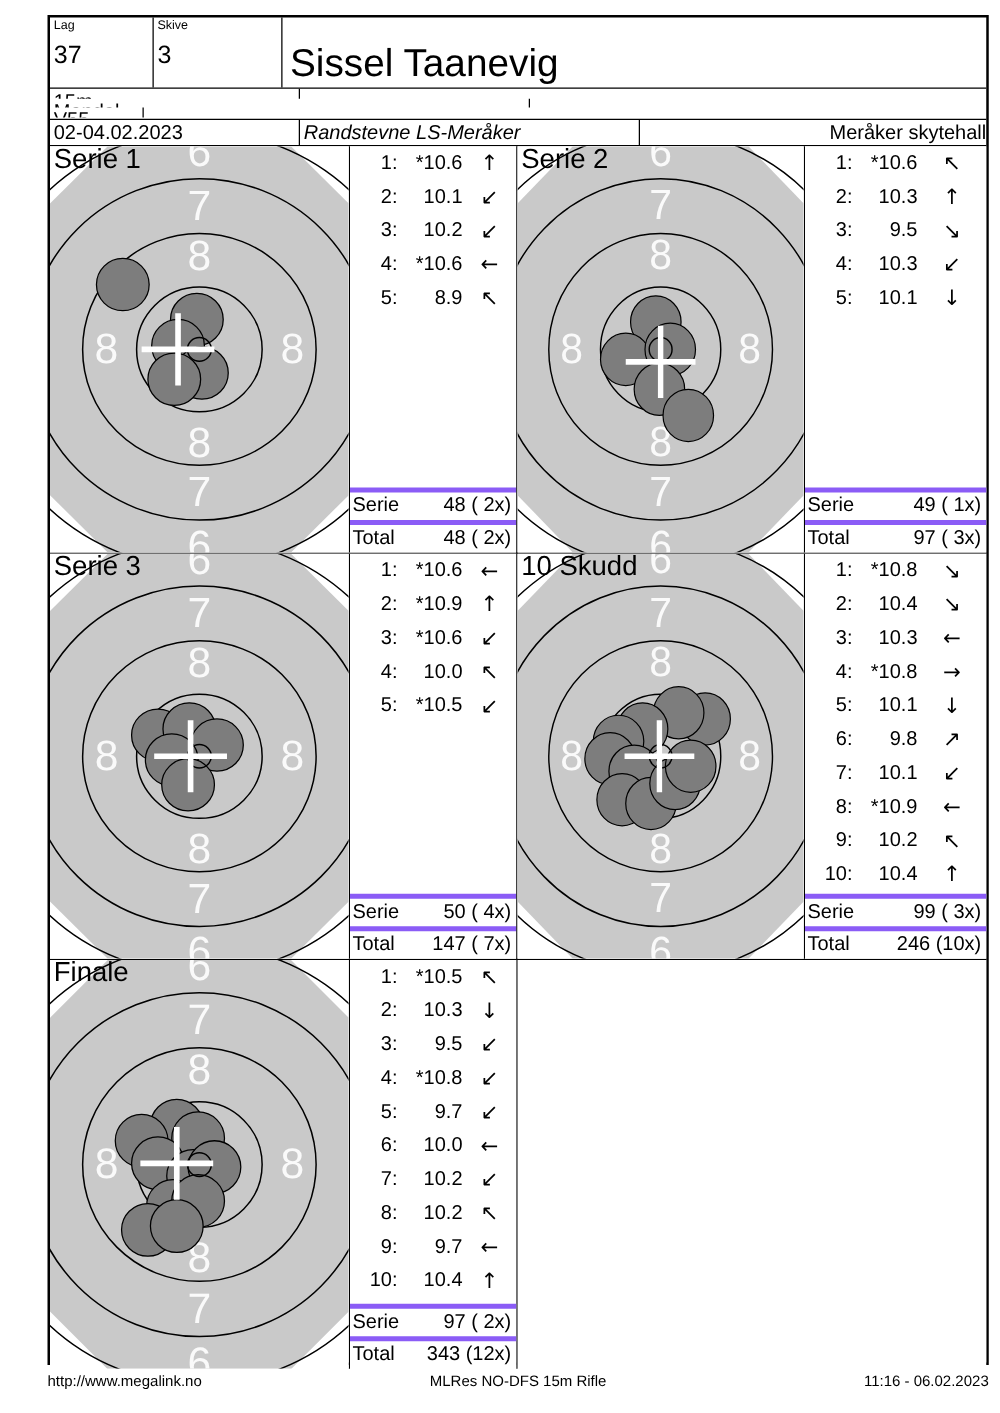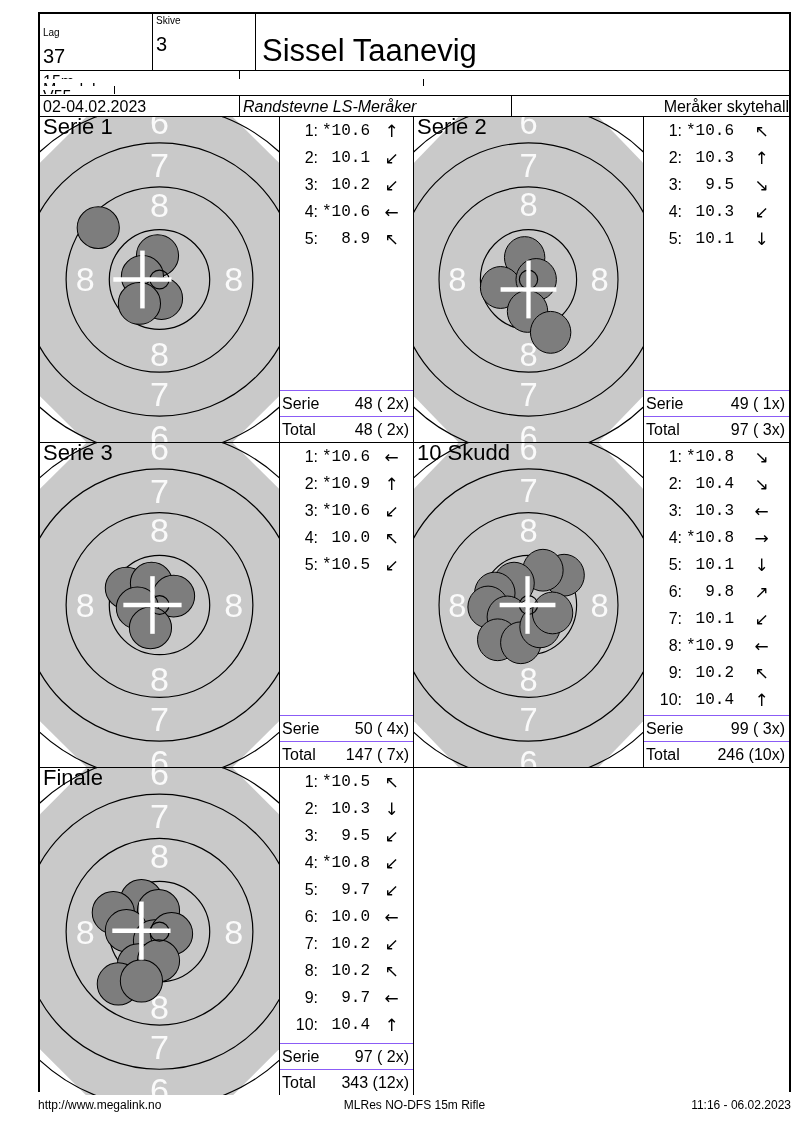--- a/index.html
+++ b/index.html
@@ -8,21 +8,21 @@
   .sheet{position:absolute;left:38px;top:12px;width:753px;height:1080px;
          border:2px solid #000;box-sizing:border-box;background:#fff;}
   .sheet *{box-sizing:border-box;}
   
   .hrow{display:flex;border-bottom:1px solid #000;}
   .r1{height:57px;}
   .r2{height:25px;flex-direction:column;}
   .r3{height:21px;}
   .cell{border-right:1px solid #000;overflow:hidden;}
   .cell:last-child{border-right:none;}
-  .c-lag{width:113px;padding:13px 0 0 3px;}
+  .c-lag{width:83px;padding:1px 0 0 3px;}
   .c-skive{width:103px;padding:1px 0 0 3px;}
   .mini{display:block;font-size:10px;line-height:11px;}
   .bigval{display:block;font-size:20px;line-height:32px;margin-top:2px;}
   .c-name{flex:1;display:flex;align-items:flex-end;padding:0 0 4px 6px;font-size:31px;line-height:31px;}
   .c-dist{width:200px;}
   .c-club{width:384px;}
   .c-class{width:75px;}
   .c-cat{flex:1;}
   .c-date{width:200px;}
   .c-event{width:272px;font-style:italic;}
@@ -35,24 +35,24 @@
   .panel.rcol{border-left:1px solid #000;}
   .panel.lastrow{border-bottom:none;}
   .empty-cell{border-left:1px solid #000;background:#fff;}
   .target-wrap{flex:1;position:relative;overflow:hidden;background:#fff;}
   .target-wrap svg{display:block;width:100%;height:100%;}
   .panel-title{position:absolute;top:1px;left:3px;font-size:22px;line-height:18px;}
   .list{width:134px;border-left:1px solid #000;display:flex;flex-direction:column;background:#fff;}
   .panel.rcol .list{width:146px;}
   .shot-row{height:27px;display:flex;align-items:center;font-size:16px;flex:0 0 auto;}
   .shot-no{width:38px;text-align:right;}
-  .shot-val{width:52px;text-align:right;font-family:Liberation Mono, monospace;}
+  .shot-val{width:52px;text-align:right;}
   .shot-arrow{flex:1;text-align:center;font-size:17px;font-family:"DejaVu Sans",sans-serif;}
   .filler{flex:1;}
-  .sumrow{height:26px;flex:0 0 auto;border-top:1px solid #8b5cf6;display:flex;align-items:center;
+  .sumrow{height:26px;flex:0 0 auto;border-top:4px solid #8b5cf6;display:flex;align-items:center;
           justify-content:space-between;padding:0 4px 0 2px;font-size:16px;}
   
   .footer{position:absolute;left:38px;width:753px;top:1098px;display:flex;font-size:12px;}
   .f-left{flex:1;text-align:left;}
   .f-center{flex:1;text-align:center;}
   .f-right{flex:1;text-align:right;}
 </style>
 </head>
 <body>
 

